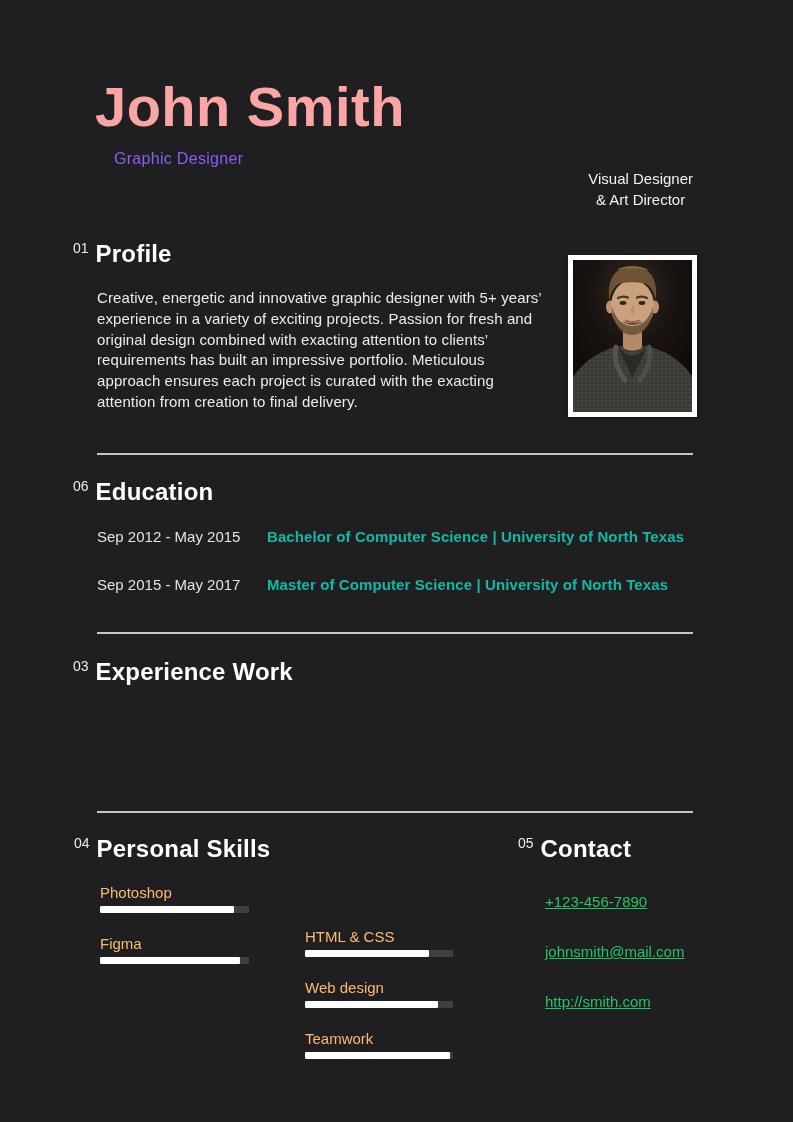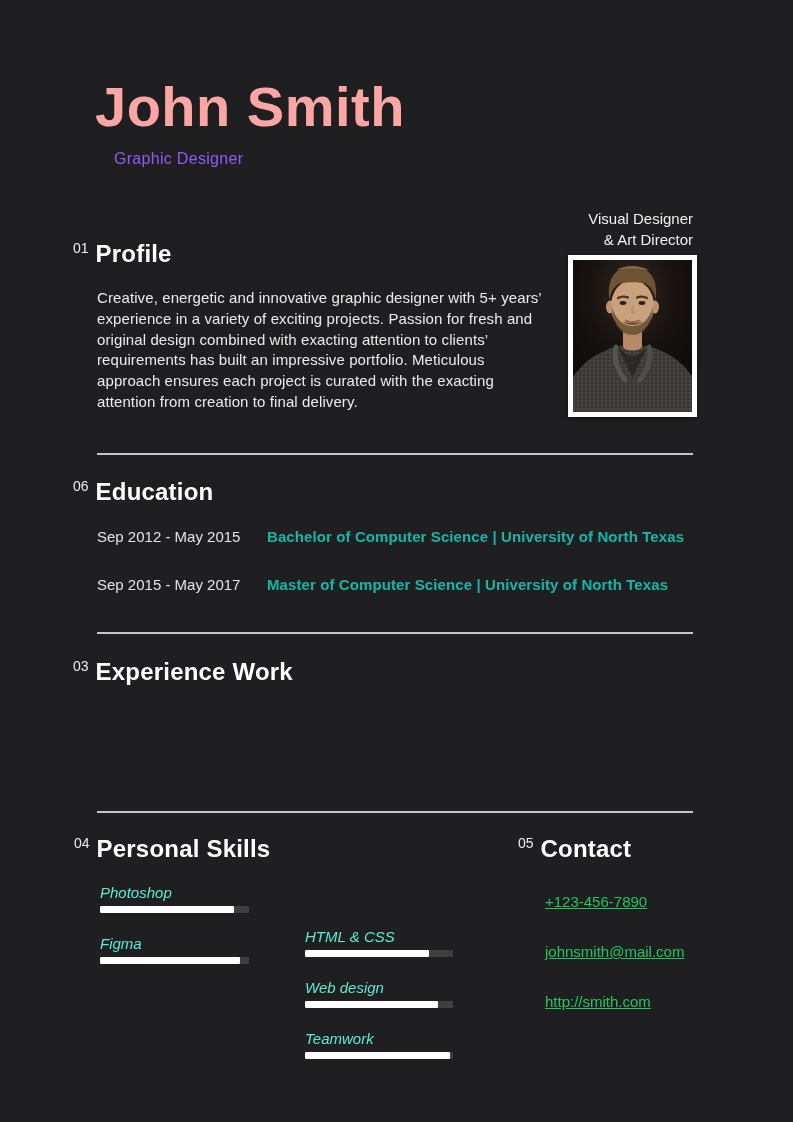--- a/index.html
+++ b/index.html
@@ -4,38 +4,38 @@
 <style>
   html,body{margin:0;padding:0;background:#1f1f21;}
   .page{
     position:relative;width:793px;height:1122px;overflow:hidden;
     background:#1f1f21;font-family:"Liberation Sans",sans-serif;
     -webkit-font-smoothing:antialiased;
   }
   .abs{position:absolute;}
   .name{left:95px;top:78px;font-size:56px;font-weight:700;color:#fca5a5;letter-spacing:.5px;line-height:1.05;}
   .job-title{left:114px;top:150px;font-size:16px;font-weight:400;color:#8b5cf6;letter-spacing:.3px;}
-  .tagline{right:100px;top:168px;font-size:15px;line-height:21px;color:#f0f0f0;text-align:right;margin-top:40px;}
+  .tagline{right:100px;top:168px;font-size:15px;line-height:21px;color:#f0f0f0;text-align:center;}
   .sec-heading{white-space:nowrap;}
   .sec-num{font-size:14px;color:#ececec;position:relative;top:-9px;margin-right:7px;font-weight:400;}
   .sec-title{font-size:24px;font-weight:700;color:#ffffff;letter-spacing:.2px;}
   .profile-text{left:97px;top:288px;width:450px;font-size:15px;line-height:20.8px;color:#ebebeb;letter-spacing:.1px;}
   .photo-frame{left:568px;top:255px;width:129px;height:162px;border:5px solid #ffffff;
     box-sizing:border-box;background:#0b0908;box-shadow:0 1px 4px rgba(0,0,0,.5);}
   .photo-frame svg{display:block;width:119px;height:152px;}
   .divider{left:97px;width:596px;height:2px;background:#c6c6c6;}
   .rows{left:97px;width:596px;}
   .row{display:grid;grid-template-columns:170px 1fr;font-size:15px;line-height:18px;}
   .row-edu{margin-bottom:30px;}
   .row-exp{margin-bottom:29px;}
   .dates{color:#e3e3e3;font-weight:400;}
   .detail{color:#14b8a6;font-weight:700;letter-spacing:.1px;}
   .skills-col{width:149px;}
   .skill{margin-bottom:22px;}
-  .skill-label{font-size:15px;line-height:18px;color:#5eead4;font-style:italic;}
+  .skill-label{font-size:15px;line-height:18px;color:#fdba74;}
   .bar{margin-top:4px;height:7px;background:#3f3f3f;border-radius:1px;overflow:hidden;}
   .bar-fill{height:100%;background:#ffffff;border-radius:1px;}
   .contact-list{left:545px;top:893px;}
   .contact-item{font-size:15px;line-height:18px;color:#22c55e;margin-bottom:32px;text-decoration:underline;}
 </style>
 </head>
 <body>
 
 <div class="page">
 

